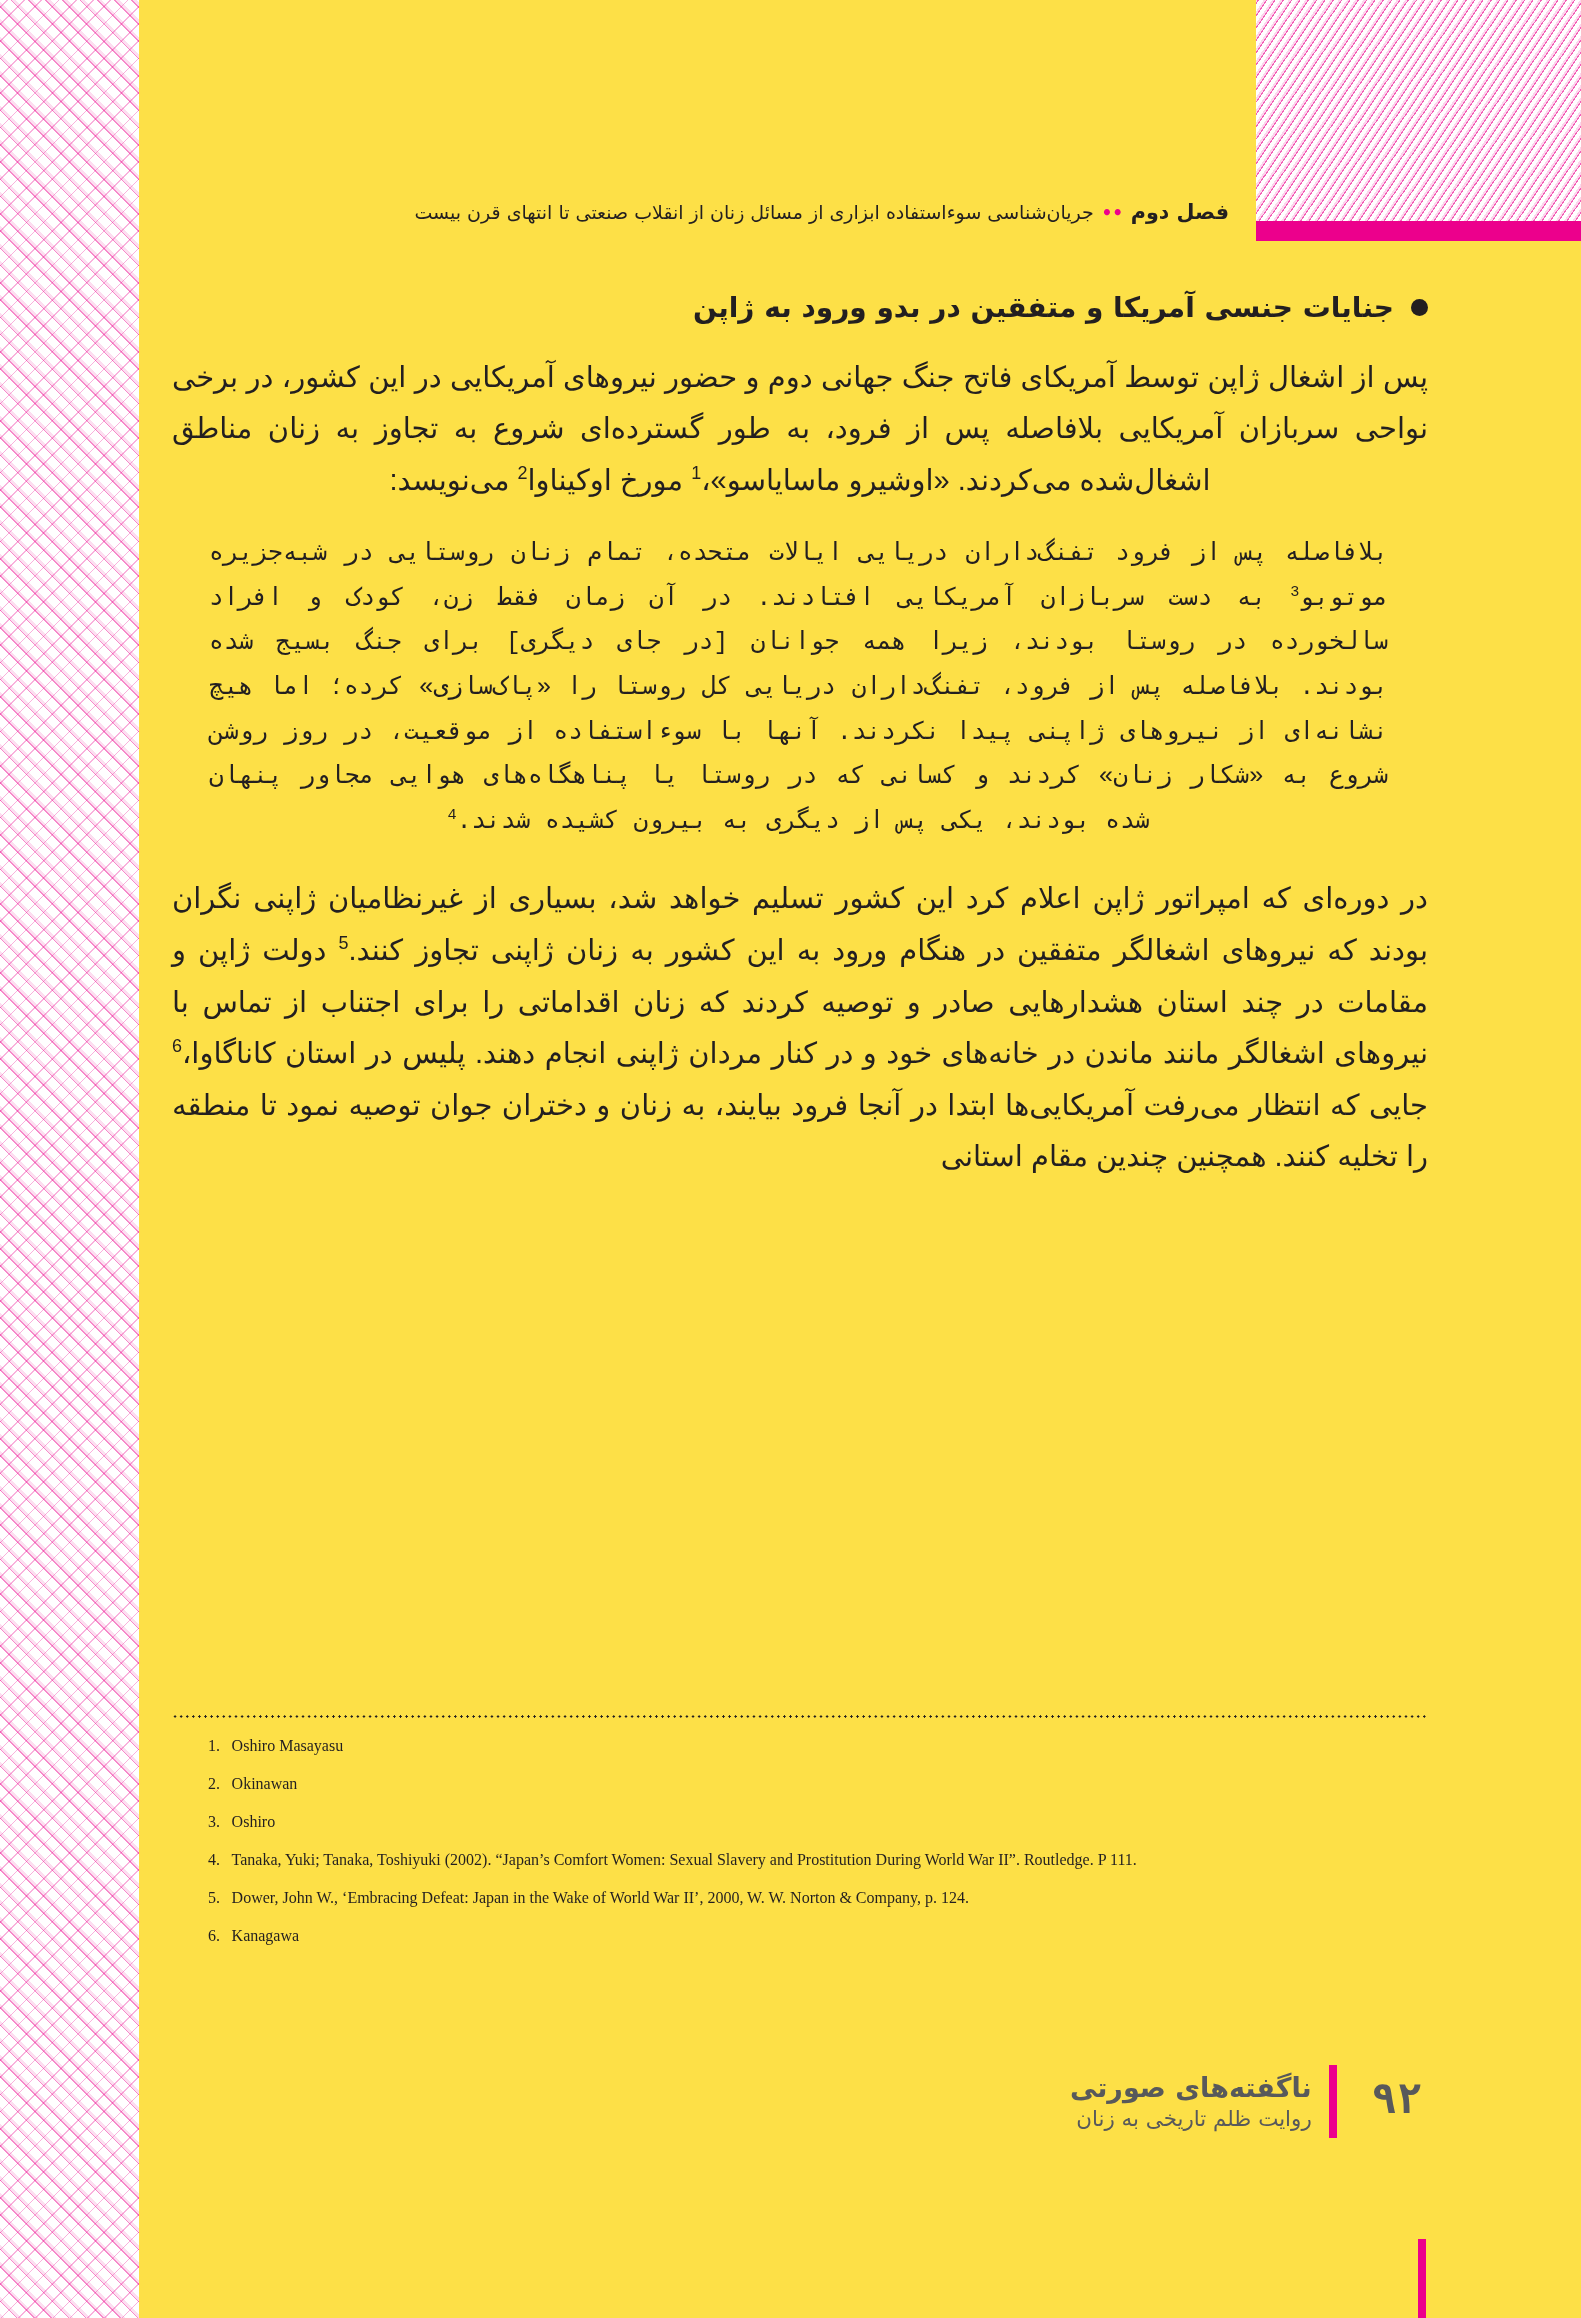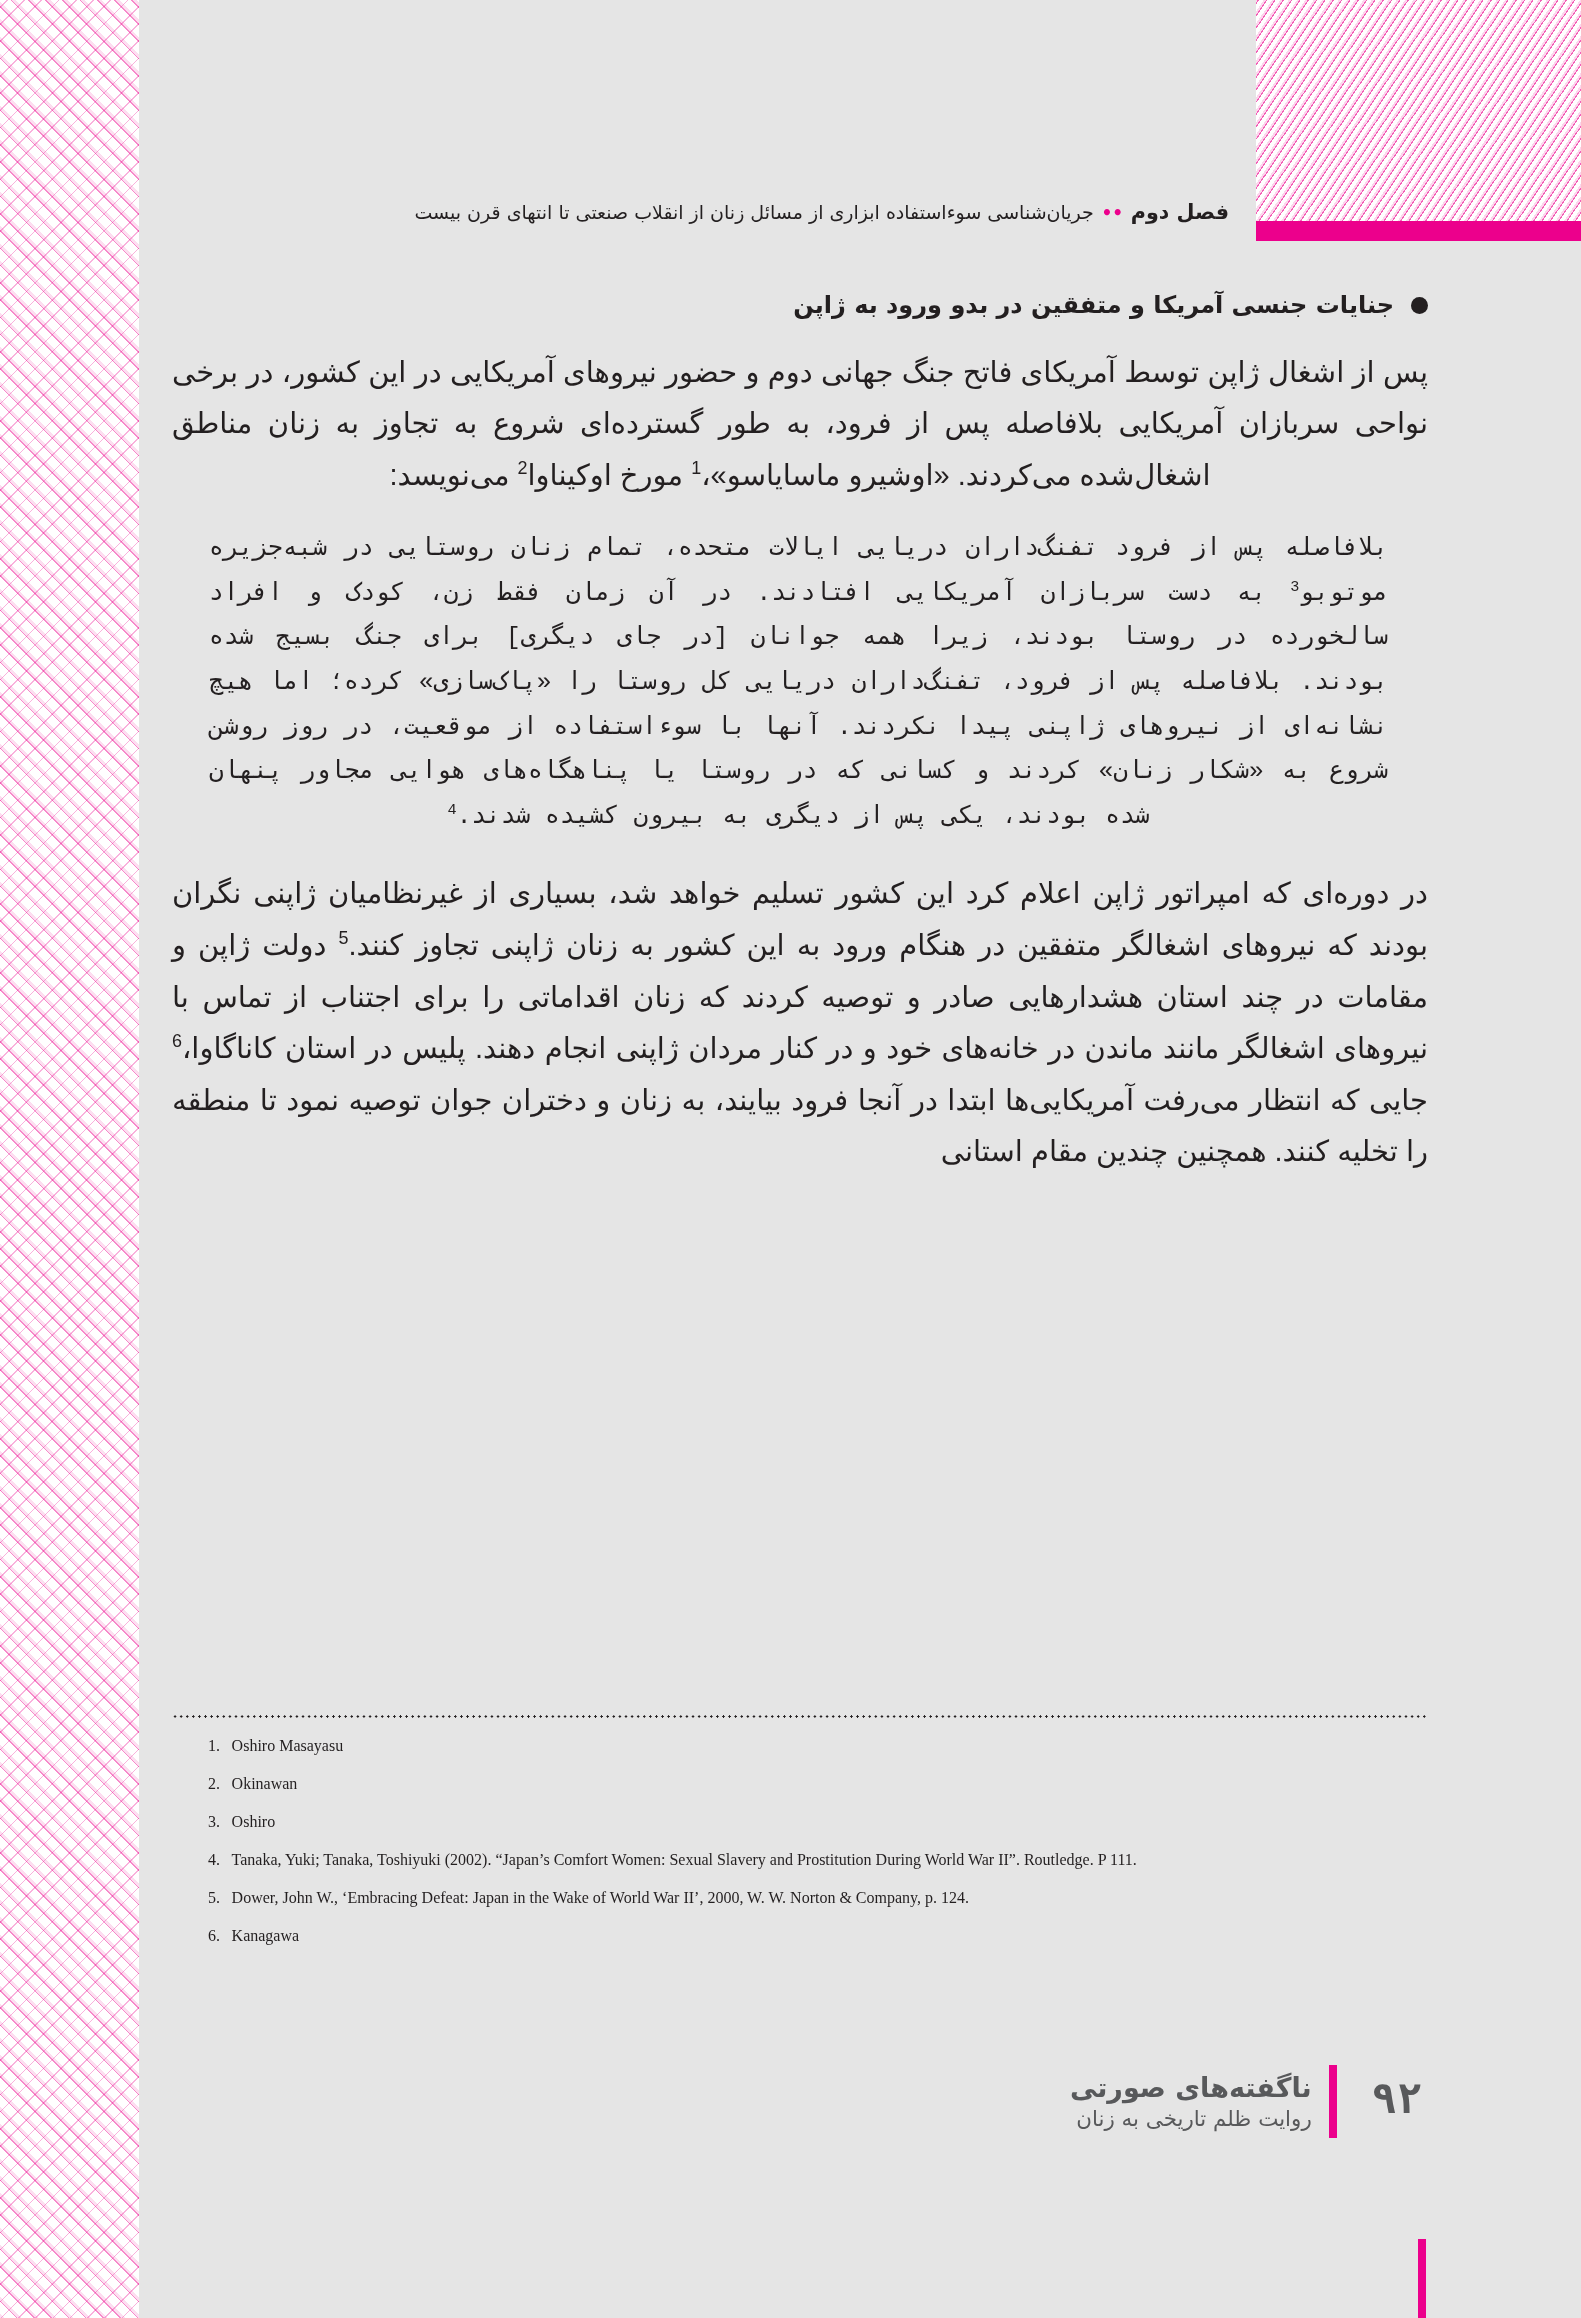--- a/index.html
+++ b/index.html
@@ -5,21 +5,21 @@
   html, body {
     margin: 0;
     padding: 0;
     background: #ffffff;
   }
 
   .page {
     position: relative;
     width: 1581px;
     height: 2319px;
-    background: #e5e5e5;
+    background: #fde047;
     overflow: hidden;
     font-family: "Liberation Sans", sans-serif;
   }
 
   
   .edge-crosshatch {
     position: absolute;
     left: 0;
     top: 0;
     width: 139px;
@@ -111,21 +111,21 @@
   }
   .section-head .bullet {
     width: 17px;
     height: 17px;
     border-radius: 50%;
     background: #231f20;
     margin-left: 17px;
     flex: 0 0 auto;
   }
   .section-head .section-title {
-    font-size: 24px;
+    font-size: 28px;
     font-weight: bold;
     color: #231f20;
     direction: rtl;
     font-family: "DejaVu Sans", "Liberation Sans", sans-serif;
     text-align: right;
   }
 
   .body-par {
     direction: rtl;
     text-align: justify;

